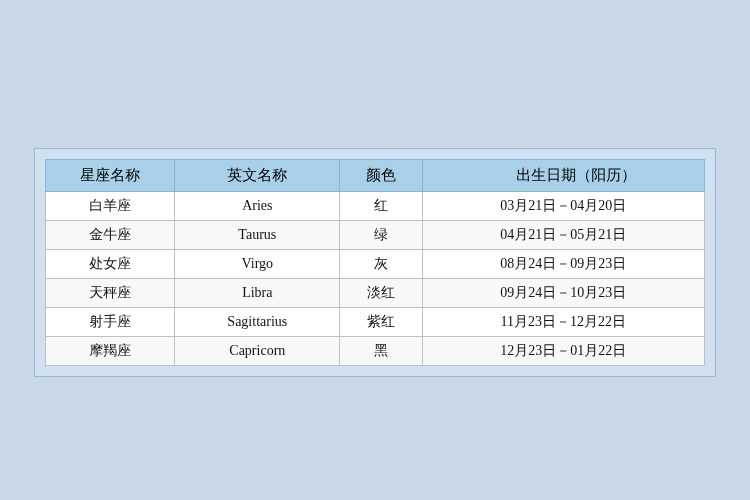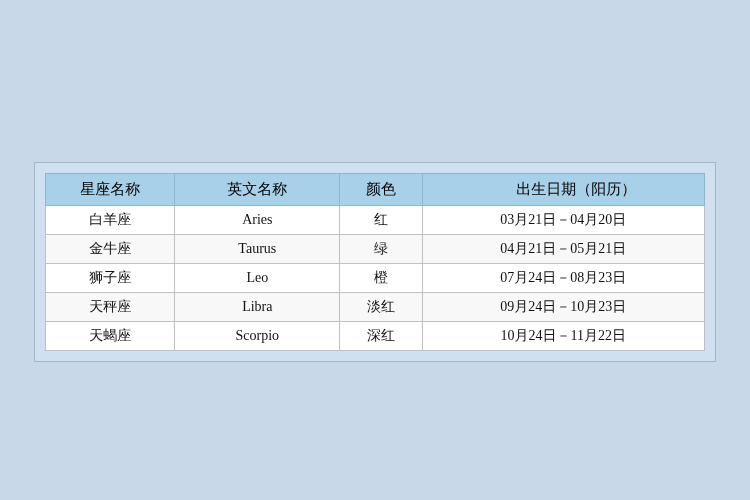--- a/index.html
+++ b/index.html
@@ -79,32 +79,38 @@
           <td>红</td>
           <td>03月21日－04月20日</td>
         </tr>
         <tr>
           <td>金牛座</td>
           <td>Taurus</td>
           <td>绿</td>
           <td>04月21日－05月21日</td>
         </tr>
         <tr>
-          <td>狮子座</td>
-          <td>Leo</td>
-          <td>橙</td>
-          <td>07月24日－08月23日</td>
+          <td>处女座</td>
+          <td>Virgo</td>
+          <td>灰</td>
+          <td>08月24日－09月23日</td>
         </tr>
         <tr>
           <td>天秤座</td>
           <td>Libra</td>
           <td>淡红</td>
           <td>09月24日－10月23日</td>
         </tr>
         <tr>
-          <td>天蝎座</td>
-          <td>Scorpio</td>
-          <td>深红</td>
-          <td>10月24日－11月22日</td>
+          <td>射手座</td>
+          <td>Sagittarius</td>
+          <td>紫红</td>
+          <td>11月23日－12月22日</td>
+        </tr>
+        <tr>
+          <td>摩羯座</td>
+          <td>Capricorn</td>
+          <td>黑</td>
+          <td>12月23日－01月22日</td>
         </tr>
       </tbody>
   </table>
 </div>
 
 </body></html>

